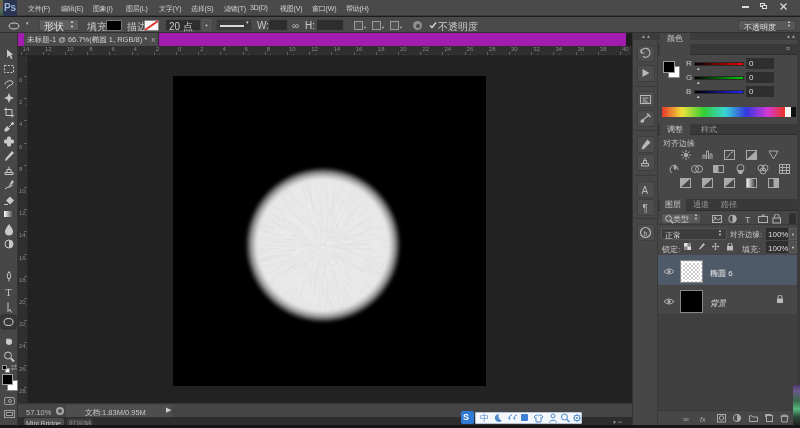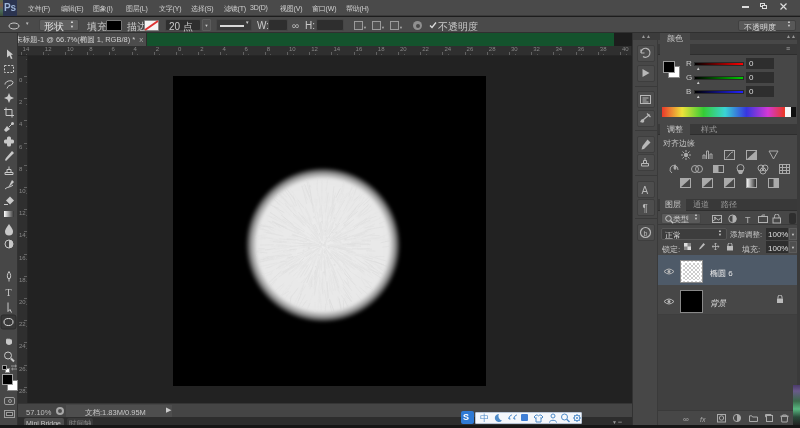--- a/index.html
+++ b/index.html
@@ -4,21 +4,21 @@
 *{margin:0;padding:0;box-sizing:border-box}
 html,body{width:800px;height:428px;overflow:hidden}
 body{position:relative;font-family:"Liberation Sans",sans-serif;background:#1d1d1d;color:#d6d6d6}
 .abs{position:absolute}
 .menubar{left:0;top:0;width:800px;height:16px;background:#4a4a4a;border-bottom:1px solid #3a3a3a}
 .mi{position:absolute;top:4px;font-size:7px;color:#d0d0d0;white-space:nowrap;letter-spacing:-0.2px}
 .pslogo{position:absolute;left:3px;top:0px;width:14px;height:16px;font-size:10px;font-weight:bold;color:#9fb6d8;background:#2b3450;text-align:center;line-height:15px}
 .optbar{left:0;top:17px;width:800px;height:16px;background:#4a4a4a;border-bottom:1px solid #303030}
 .ob{position:absolute;font-size:10px;color:#c9c9c9;white-space:nowrap}
 .field{position:absolute;background:#2e2e2e;border:1px solid #464646;border-radius:2px}
-.tabbar{left:0;top:33px;width:614px;height:13px;background:#14532d}
+.tabbar{left:12px;top:33px;width:614px;height:13px;background:#a21caf}
 .dtab{position:absolute;left:12px;top:0;height:13px;background:#4c4c4c;border-right:1px solid #2c2c2c;font-size:7.5px;color:#cfcfcf;line-height:13px;padding:0 3px;white-space:nowrap}
 .toolcol{left:0;top:33px;width:18px;height:392px;background:#474747;border-right:1px solid #323232}
 .ruler{background:#2f2f2f;overflow:hidden;z-index:3}
 .rnum{position:absolute;font-size:6px;color:#868686}
 .tick{position:absolute;background:#616161}
 .paste{left:18px;top:56px;width:614px;height:347px;background:#222222}
 .canvas{position:absolute;left:155px;top:20px;width:313px;height:310px;background:#000}
 .panelL{position:absolute;font-size:9px;color:#c8c8c8;white-space:nowrap}
 .ptabbar{position:absolute;background:#393939;border-bottom:1px solid #2e2e2e}
 .ptab{position:absolute;top:0;height:100%;font-size:8px;color:#c8c8c8;background:#474747;padding:0 7px;line-height:11px}
@@ -1232,21 +1232,21 @@
       <path d="M0.5 2.5 L3.5 2.5 L4.3 1 L7 1" stroke="#b2b2b2" fill="none"></path>
     </svg>
 <svg class="abs" style="left:114px;top:181px" width="10" height="10">
       <rect x="1" y="4" width="7.5" height="5" fill="none" stroke="#b2b2b2"></rect>
       <path d="M2.5 4 L2.5 2.3 A2 2 0 0 1 7 2.3 L7 4" stroke="#b2b2b2" fill="none"></path>
     </svg>
 <div class="abs" style="left:131px;top:180px;width:7px;height:11px;background:#2e2e2e;border-radius:2px"></div>
 <div class="abs" style="left:3px;top:195px;width:66px;height:12px;background:#3d3d3d;border:1px solid #565656;border-radius:2px"></div>
 <span class="panelL" style="left:7px;top:197px;font-size:8px;color:#ddd">正常</span>
 <span class="panelL" style="left:60px;top:196px;font-size:4px;line-height:4px">▲<br>▼</span>
-<span class="panelL" style="left:72px;top:197px;font-size:7.5px">添加调整:</span>
+<span class="panelL" style="left:72px;top:197px;font-size:7.5px">对齐边缘:</span>
 <div class="abs" style="left:108px;top:195px;width:22px;height:12px;background:#2e2e2e"></div>
 <span class="panelL" style="left:110px;top:197px;font-size:8px;color:#ddd">100%</span>
 <div class="abs" style="left:131px;top:195px;width:8px;height:12px;background:#4f4f4f;border:1px solid #5c5c5c;font-size:4px;text-align:center;line-height:11px;color:#ccc">▼</div>
 <span class="panelL" style="left:4px;top:211px;font-size:8px">锁定:</span>
 <svg class="abs" style="left:26px;top:210px" width="8" height="8">
       <rect x="0" y="0" width="7" height="7" fill="#888"></rect>
       <rect x="0" y="0" width="3.5" height="3.5" fill="#ddd"></rect>
       <rect x="3.5" y="3.5" width="3.5" height="3.5" fill="#ddd"></rect>
     </svg>
 <svg class="abs" style="left:40px;top:210px" width="8" height="8">

